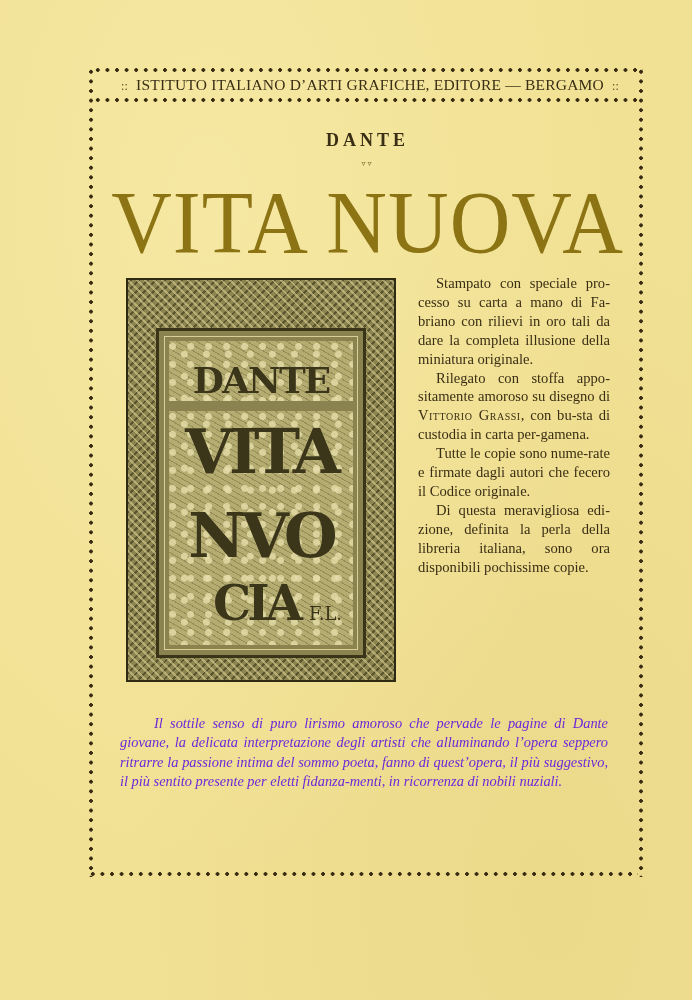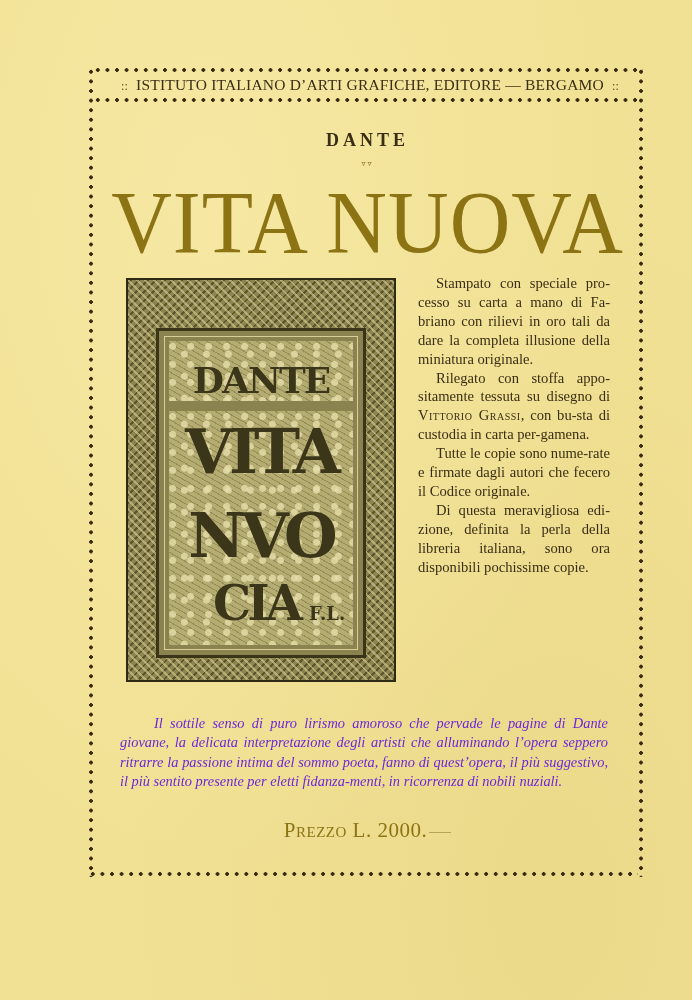--- a/index.html
+++ b/index.html
@@ -88,21 +88,21 @@
   .cover .cover-word {
     position: absolute; left: 0; right: 0; text-align: center;
     font-family: "DejaVu Serif", serif; font-weight: bold;
     color: #3b3519; letter-spacing: -2px;
     text-shadow: 0 0 1px #d8cf96;
   }
   .cover .w-dante { top: 18px; font-size: 36px; }
   .cover .w-vita  { top: 84px; font-size: 62px; letter-spacing: -4px; }
   .cover .w-nuo   { top: 168px; font-size: 62px; letter-spacing: -4px; }
   .cover .w-cia   { top: 244px; font-size: 48px; letter-spacing: -4px; left: -10px; }
-  .cover .w-fl    { position: absolute; top: 272px; left: 150px; font-size: 18px; font-weight: bold; color: #3b3519; font-family: "DejaVu Serif", serif; }
+  .cover .w-fl    { position: absolute; top: 272px; left: 150px; font-size: 18px; font-weight: normal; color: #3b3519; font-family: "DejaVu Serif", serif; }
 
   
   .desc {
     position: absolute; left: 418px; top: 274px; width: 192px;
     font-size: 14.6px; line-height: 18.9px; color: #3a2e14;
     text-align: justify; hyphens: manual;
   }
   .desc p { margin: 0; text-indent: 18px; }
   .sc { font-variant: small-caps; letter-spacing: 0.5px; }
 
@@ -150,26 +150,22 @@
       <div class="panel panel-main"></div>
       <div class="cover-word w-vita">VITA</div>
       <div class="cover-word w-nuo">NVO</div>
       <div class="cover-word w-cia">CIA</div>
       <div class="w-fl">F.L.</div>
     </div>
   </div>
 
   <div class="desc">
     <p>Stampato con speciale pro-cesso su carta a mano di Fa-briano con rilievi in oro tali da dare la completa illusione della miniatura originale.</p>
-    <p><span>Rilegato con stoffa appo-sitamente tessuta su disegno di </span><span class="sc">Vittorio Grassi</span><span>, con bu-sta di custodia in carta per-gamena.</span></p>
+    <p><span>Rilegato con stoffa appo-sitamente amoroso su disegno di </span><span class="sc">Vittorio Grassi</span><span>, con bu-sta di custodia in carta per-gamena.</span></p>
     <p>Tutte le copie sono nume-rate e firmate dagli autori che fecero il Codice originale.</p>
     <p>Di questa meravigliosa edi-zione, definita la perla della libreria italiana, sono ora disponibili pochissime copie.</p>
   </div>
 
   <div class="blurb">
     <p>Il sottile senso di puro lirismo amoroso che pervade le pagine di Dante giovane, la delicata interpretazione degli artisti che alluminando l’opera seppero ritrarre la passione intima del sommo poeta, fanno di quest’opera, il più suggestivo, il più sentito presente per eletti fidanza-menti, in ricorrenza di nobili nuziali.</p>
   </div>
 
-  <div class="price">
-    <span class="sc-price">Prezzo</span>
-    <span>L. 2000.</span><span class="dash"></span>
-  </div>
 </div>
 
 </body></html>

